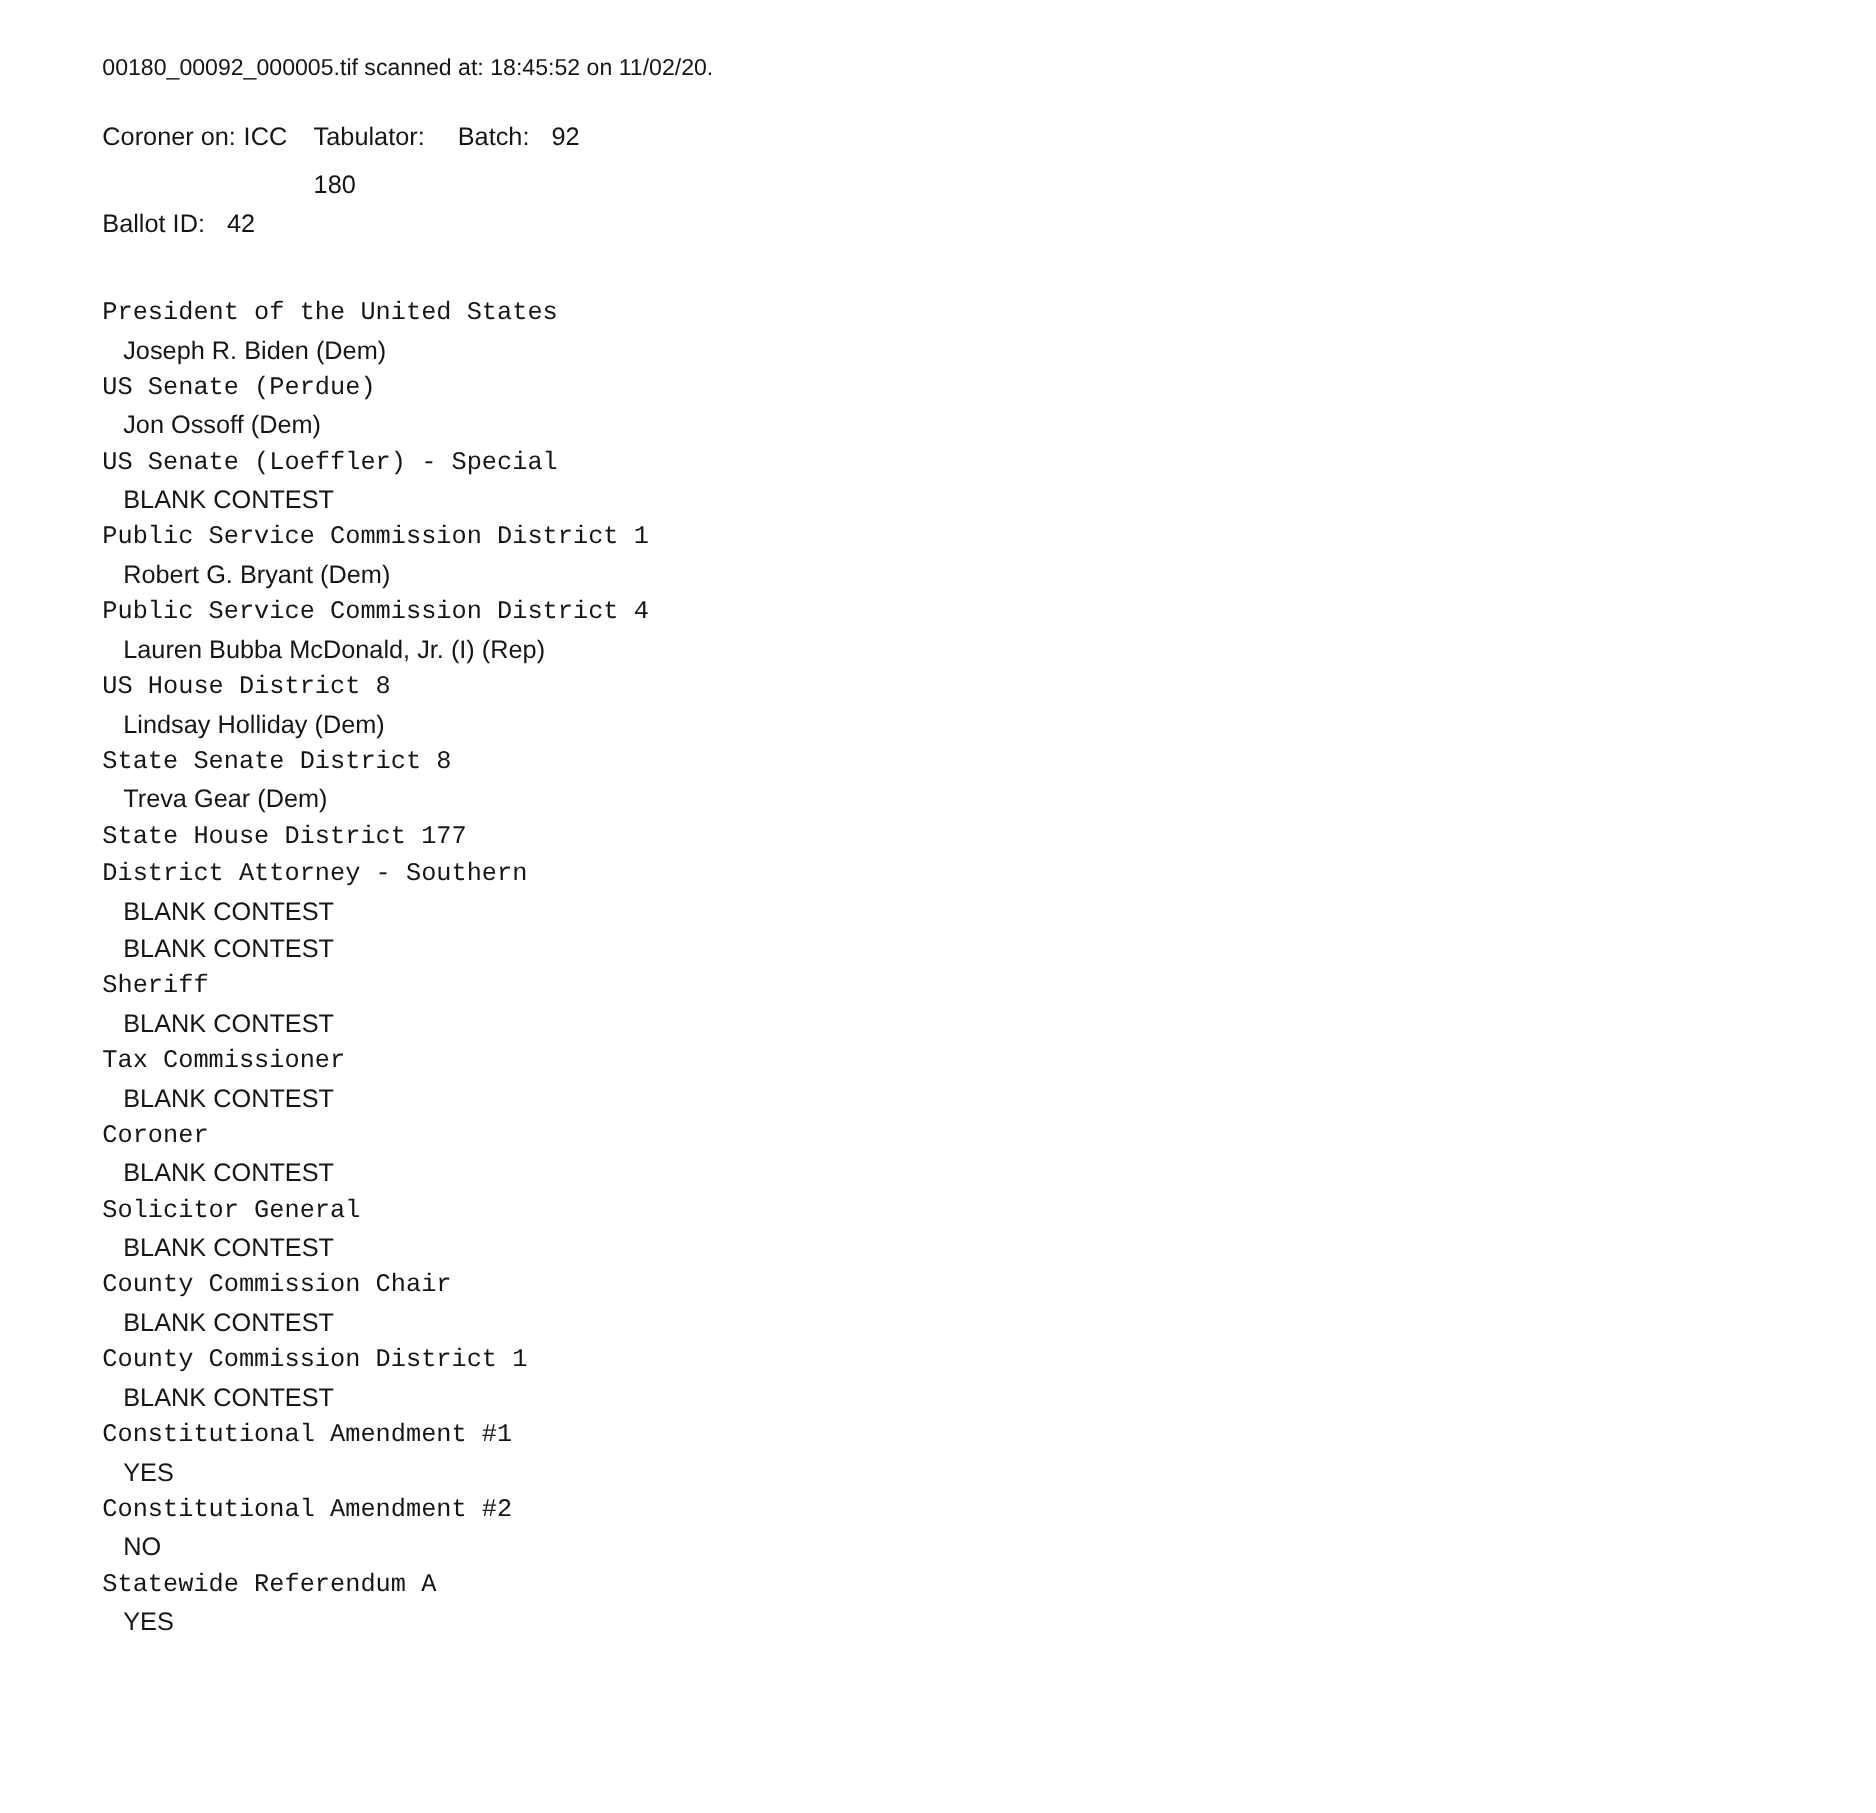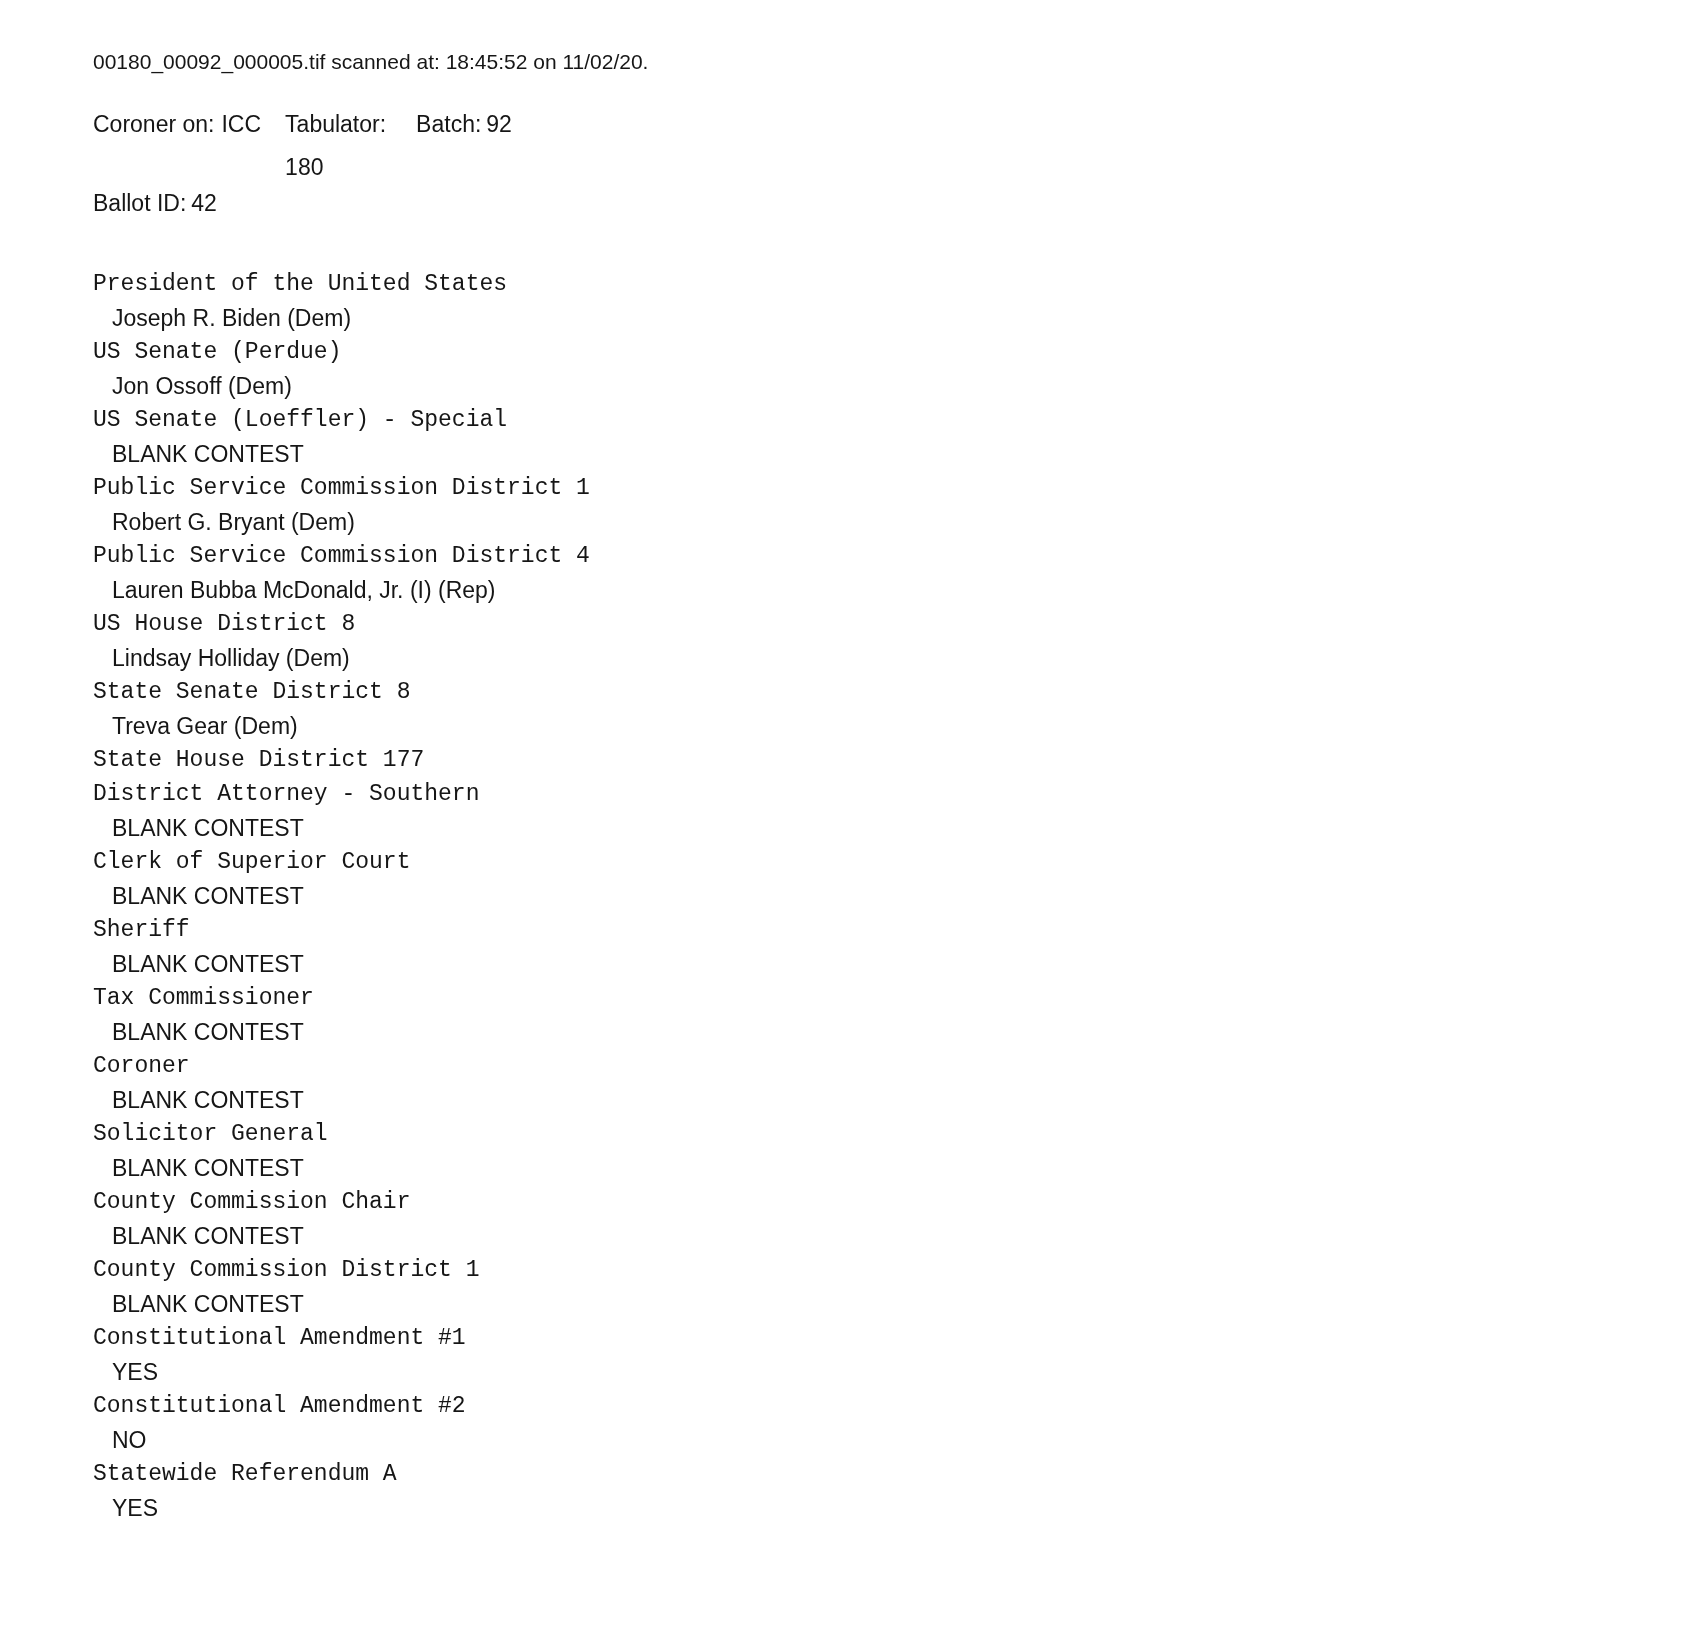--- a/index.html
+++ b/index.html
@@ -30,21 +30,21 @@
     display: flex;
     align-items: baseline;
     white-space: nowrap;
   }
   .pair {
     display: inline-flex;
     gap: 7px;
   }
   .pair.gap-after-lg { margin-right: 30px; flex-direction: column; }
   .pair.gap-after-md { margin-right: 24px; }
-  .pair.wide-gap { gap: 5px; }
+  .pair.wide-gap { gap: 20px; }
   .contest-list {
     margin-top: 46px;
     font-size: 23px;
   }
   .contest-name {
     line-height: 34px;
     white-space: nowrap;
     font-family: Liberation Mono, monospace;
   }
   .contest-selection {
@@ -112,21 +112,20 @@
         <div class="contest-selection">Treva Gear (Dem)</div>
       </div>
       <div class="contest-entry">
         <div class="contest-name">State House District 177</div>
       </div>
       <div class="contest-entry">
         <div class="contest-name">District Attorney - Southern</div>
         <div class="contest-selection">BLANK CONTEST</div>
       </div>
       <div class="contest-entry">
-        <div class="contest-name">Clerk of Superior Court</div>
         <div class="contest-selection">BLANK CONTEST</div>
       </div>
       <div class="contest-entry">
         <div class="contest-name">Sheriff</div>
         <div class="contest-selection">BLANK CONTEST</div>
       </div>
       <div class="contest-entry">
         <div class="contest-name">Tax Commissioner</div>
         <div class="contest-selection">BLANK CONTEST</div>
       </div>

